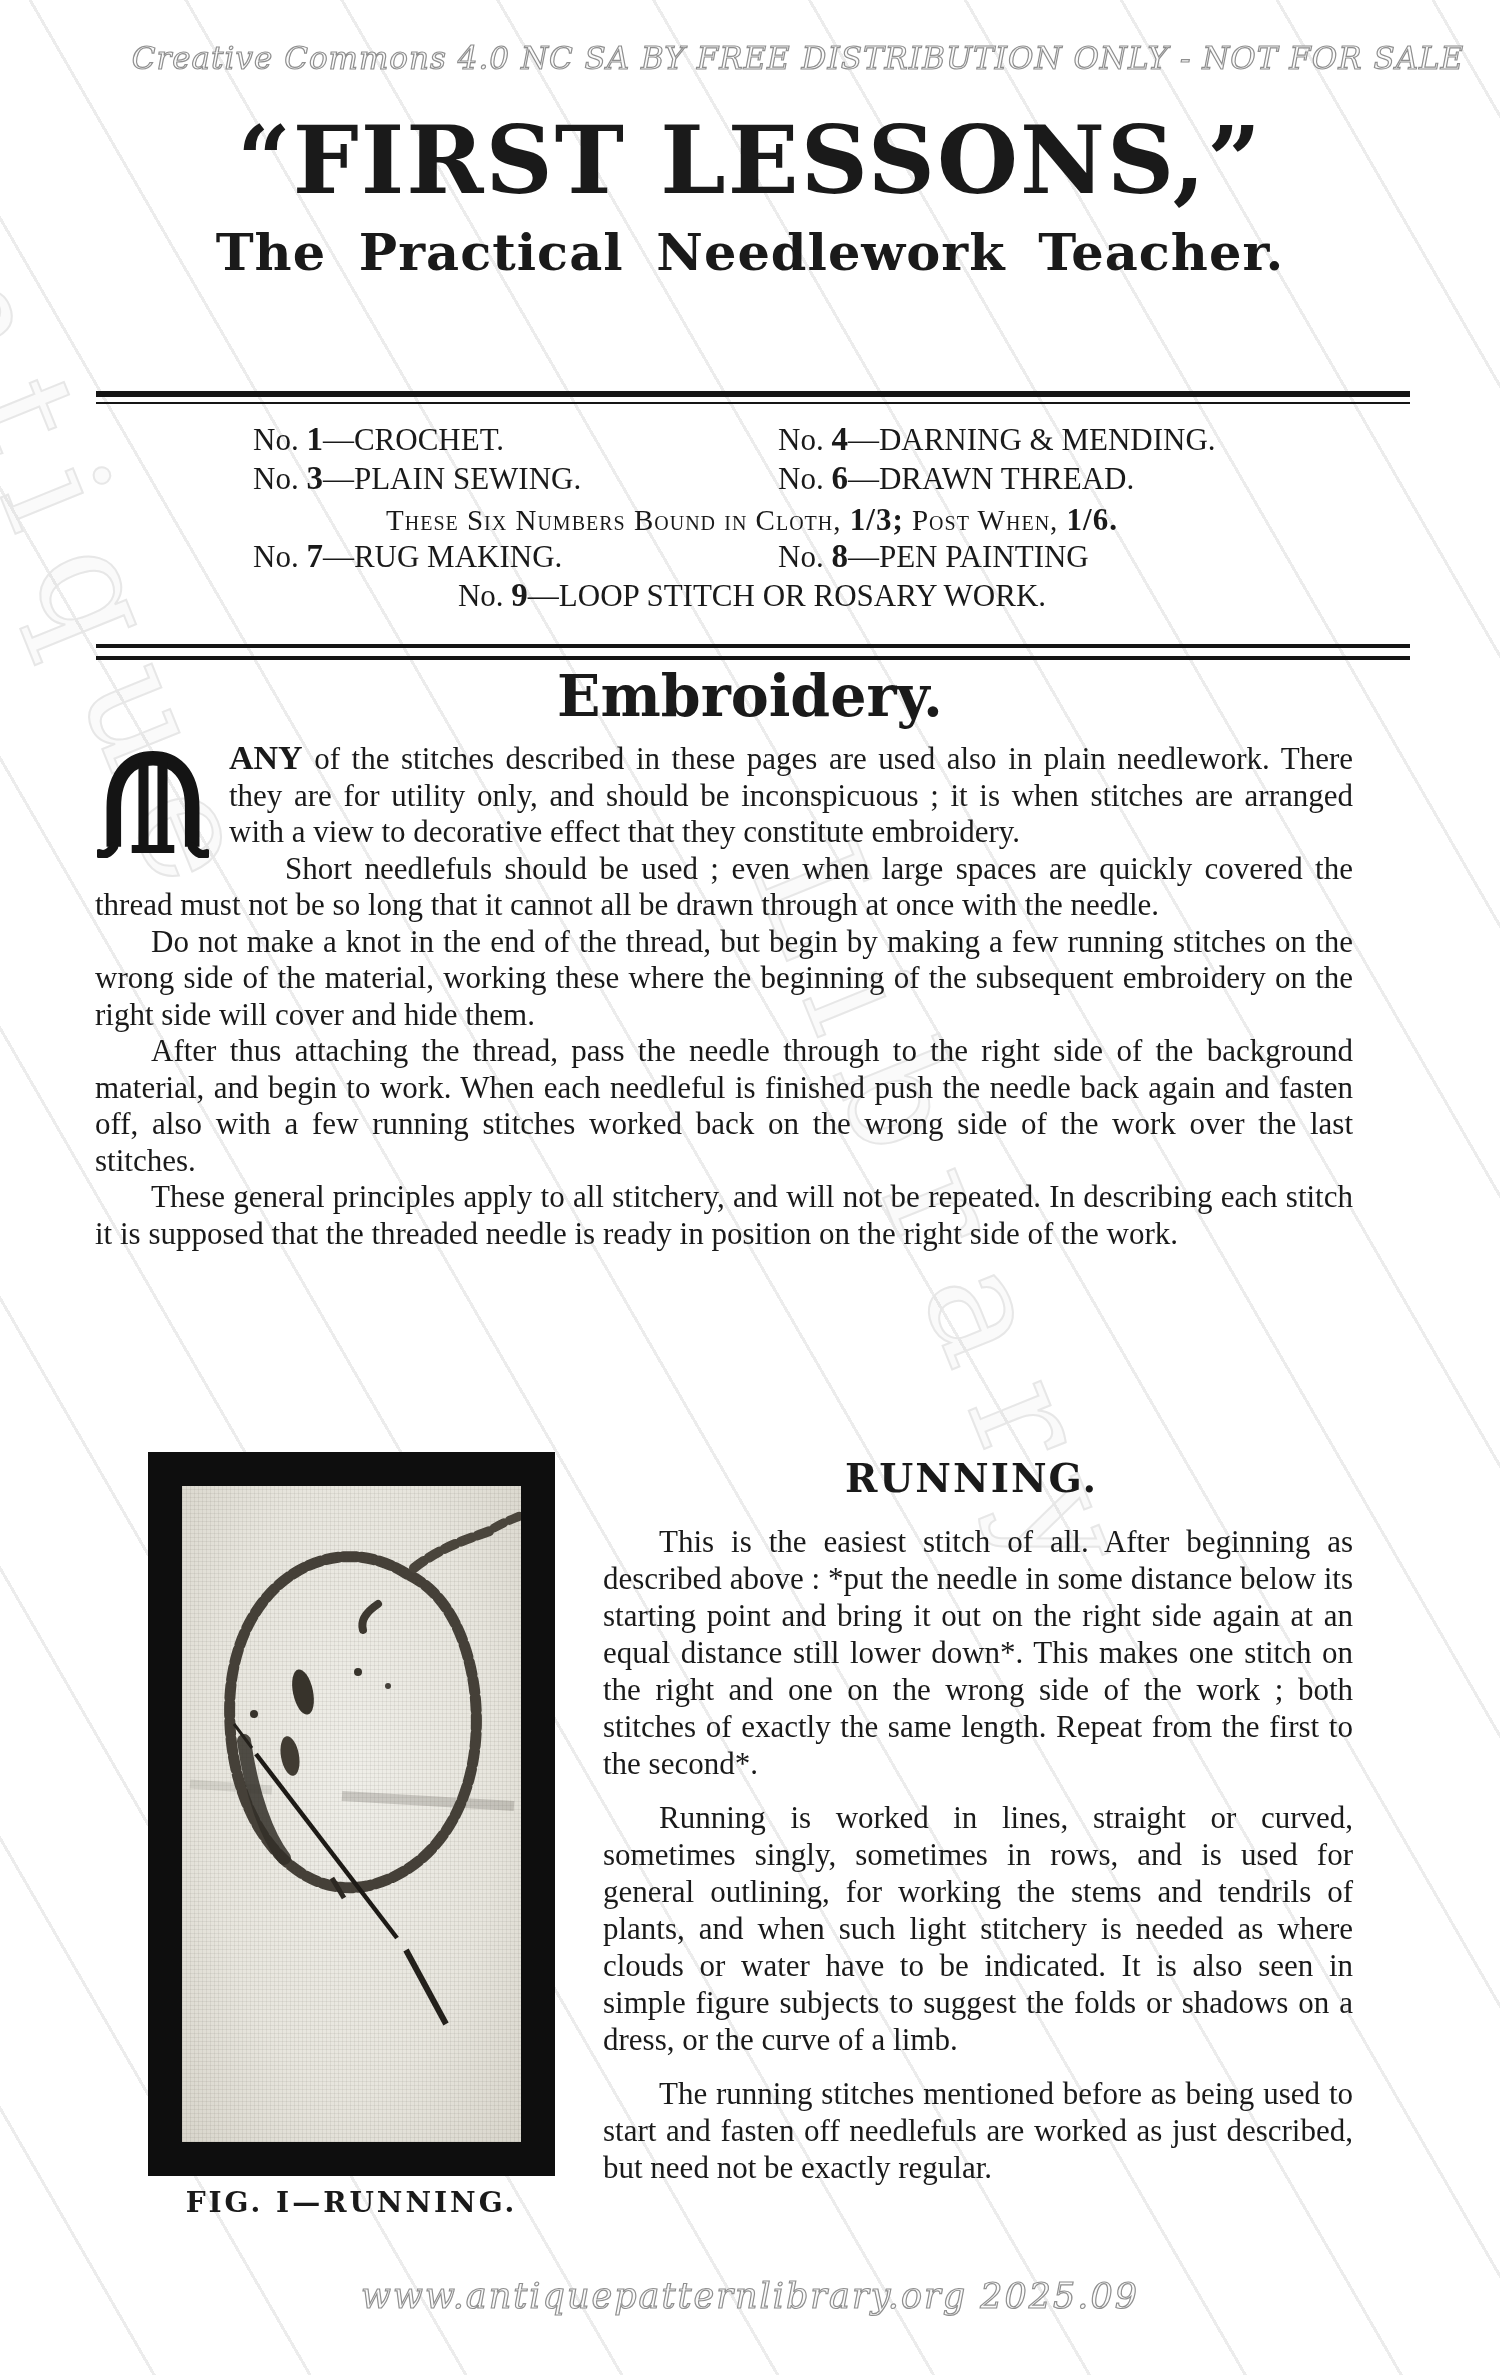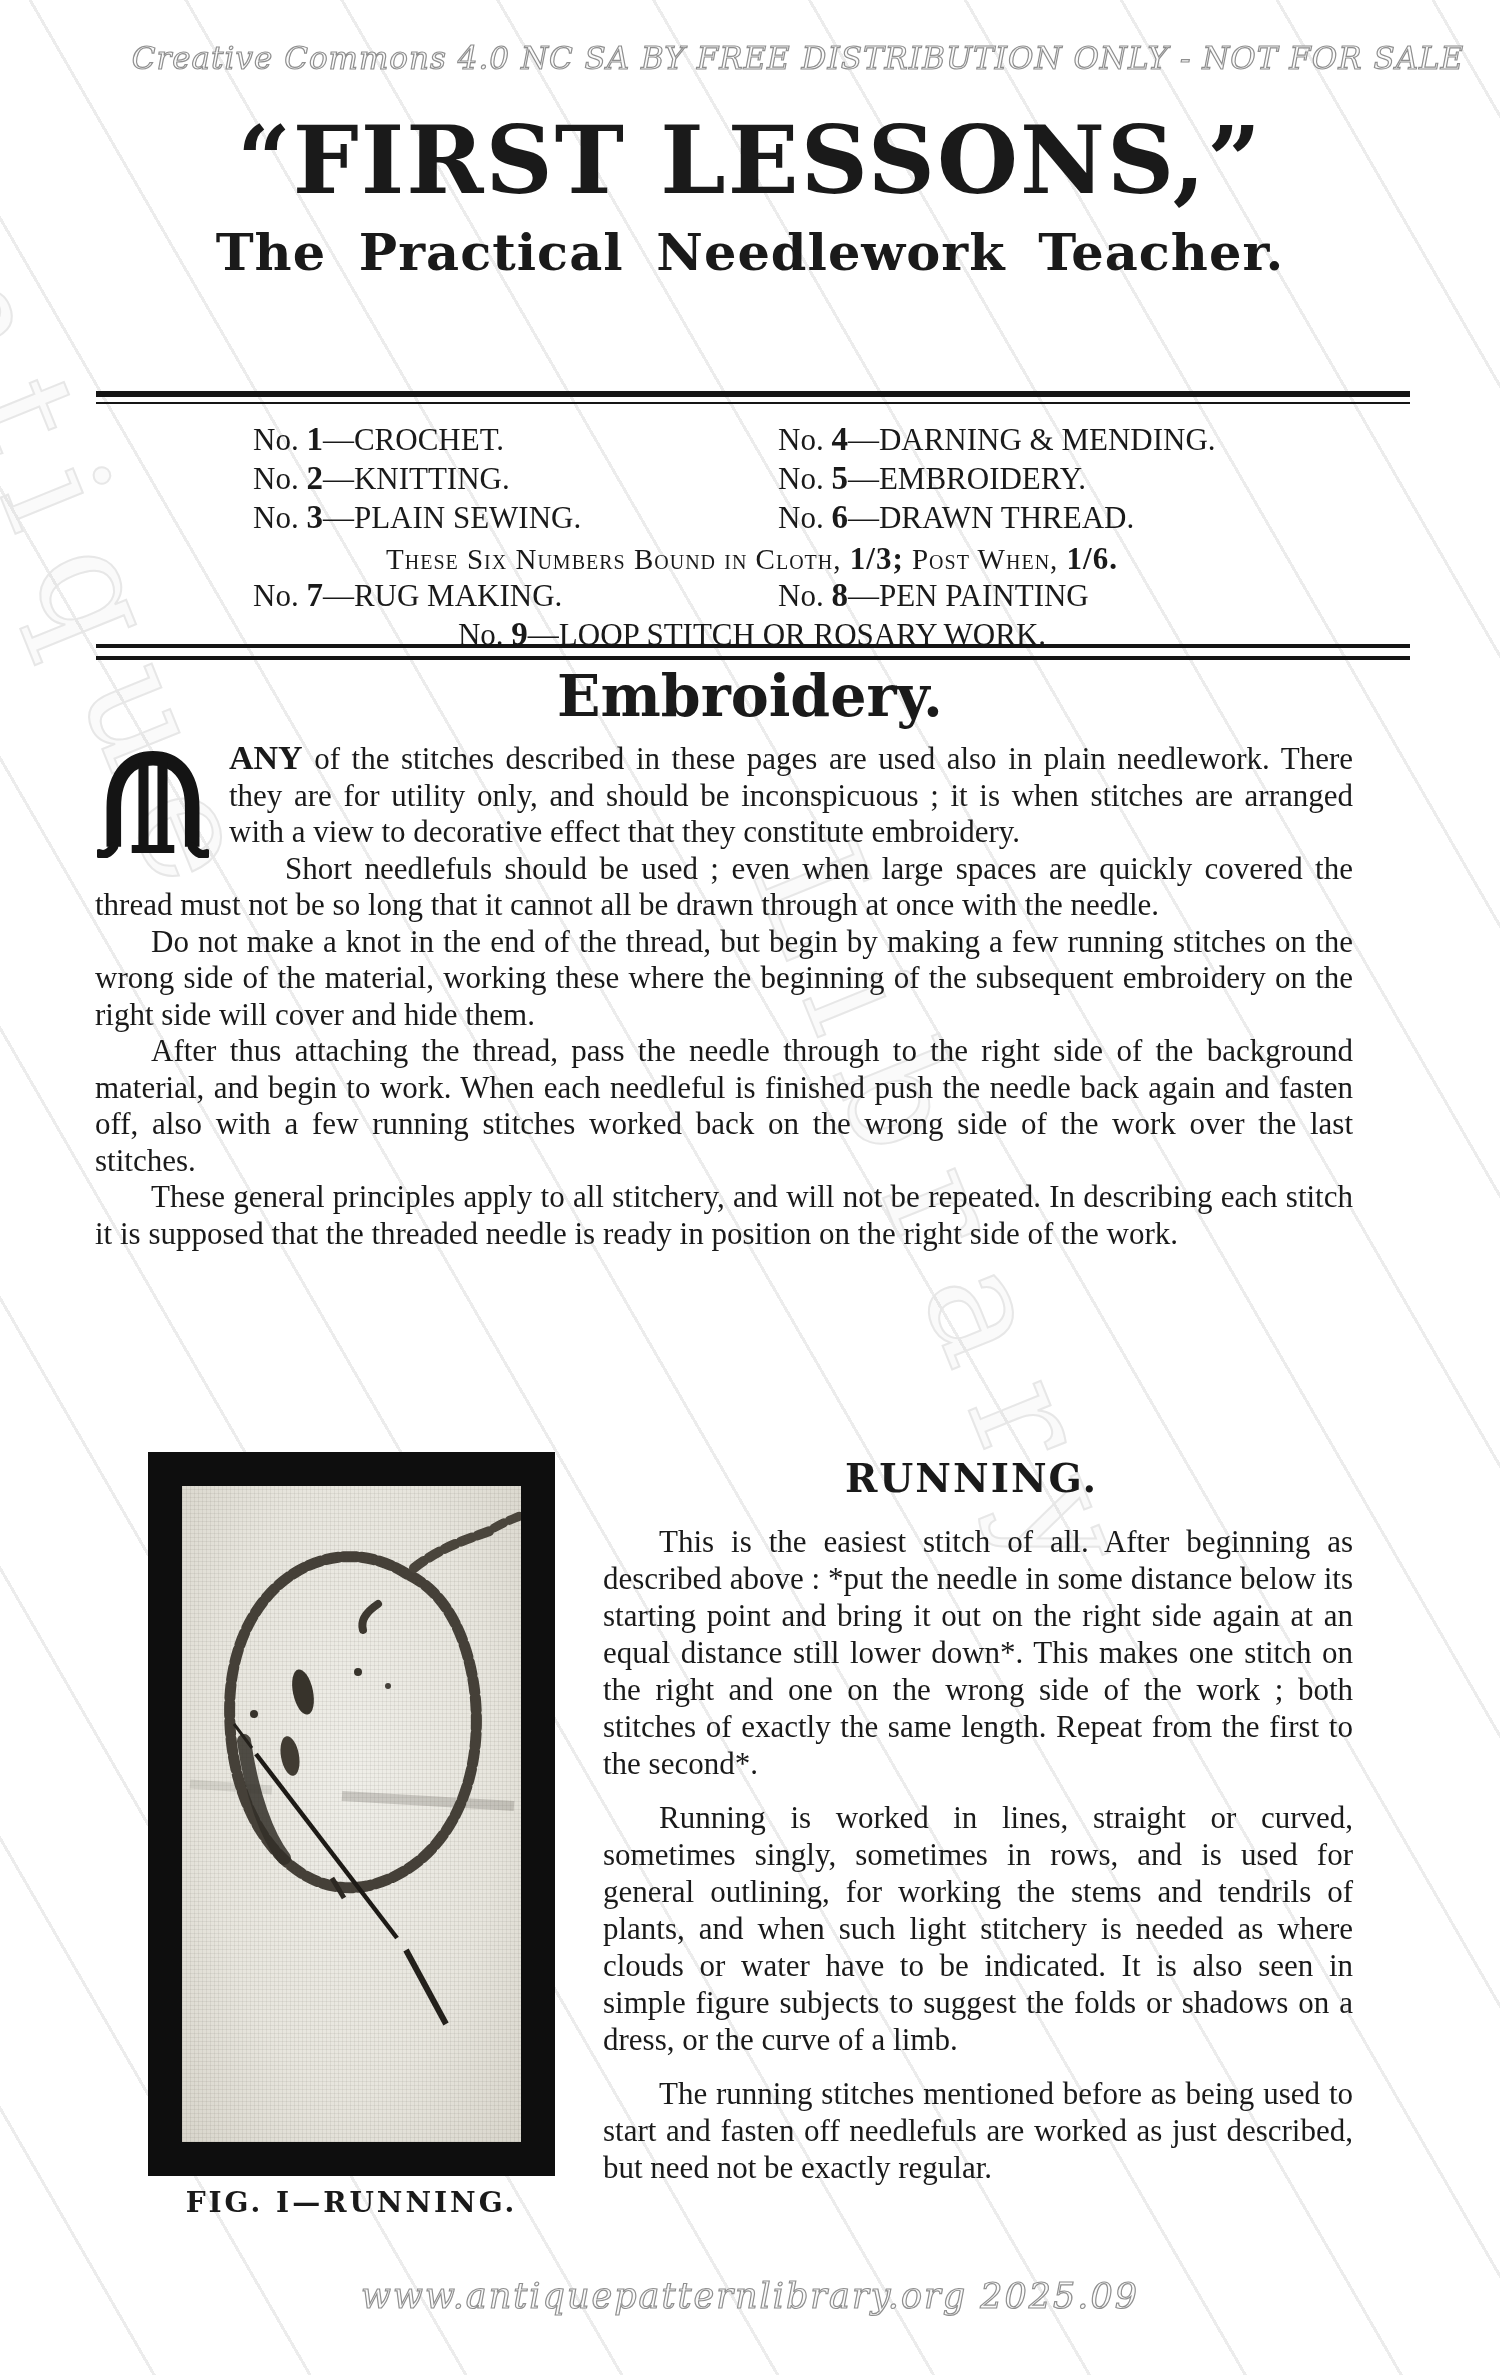--- a/index.html
+++ b/index.html
@@ -145,24 +145,20 @@
 
   <div class="title">“FIRST LESSONS,”</div>
   <div class="subtitle">The Practical Needlework Teacher.</div>
 
   <div class="rule-top"></div>
 
   <div class="series">
     <div class="series-row">
       <span class="series-cell-left"><span>No. </span><b>1</b><span>—CROCHET.</span></span>
       <span class="series-cell-right"><span>No. </span><b>4</b><span>—DARNING &amp; MENDING.</span></span>
-    </div>
-    <div class="series-row">
-      <span class="series-cell-left"><span>No. </span><b>2</b><span>—KNITTING.</span></span>
-      <span class="series-cell-right"><span>No. </span><b>5</b><span>—EMBROIDERY.</span></span>
     </div>
     <div class="series-row">
       <span class="series-cell-left"><span>No. </span><b>3</b><span>—PLAIN SEWING.</span></span>
       <span class="series-cell-right"><span>No. </span><b>6</b><span>—DRAWN THREAD.</span></span>
     </div>
     <div class="bound-note">
       <span>These Six Numbers Bound in Cloth, </span><b>1/3;</b><span> Post When, </span><b>1/6.</b>
     </div>
     <div class="series-row">
       <span class="series-cell-left"><span>No. </span><b>7</b><span>—RUG MAKING.</span></span>

